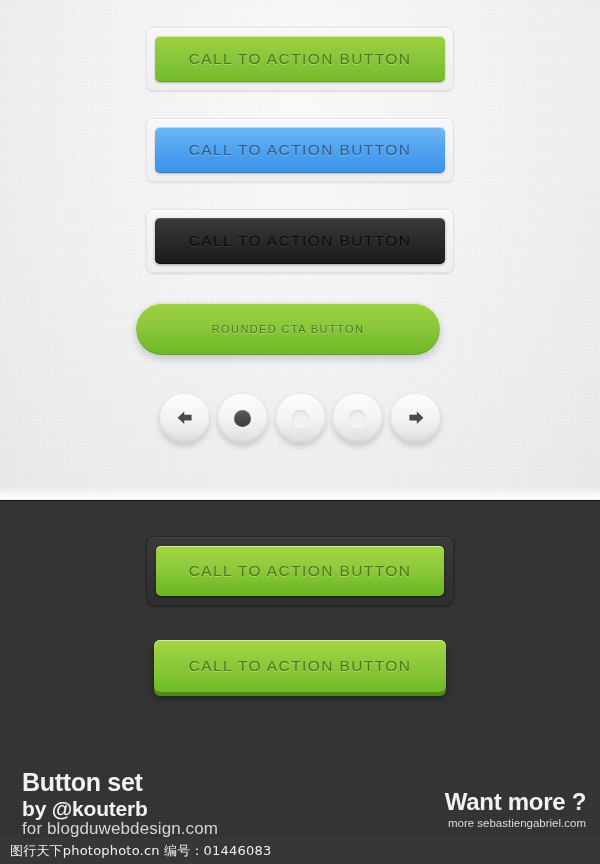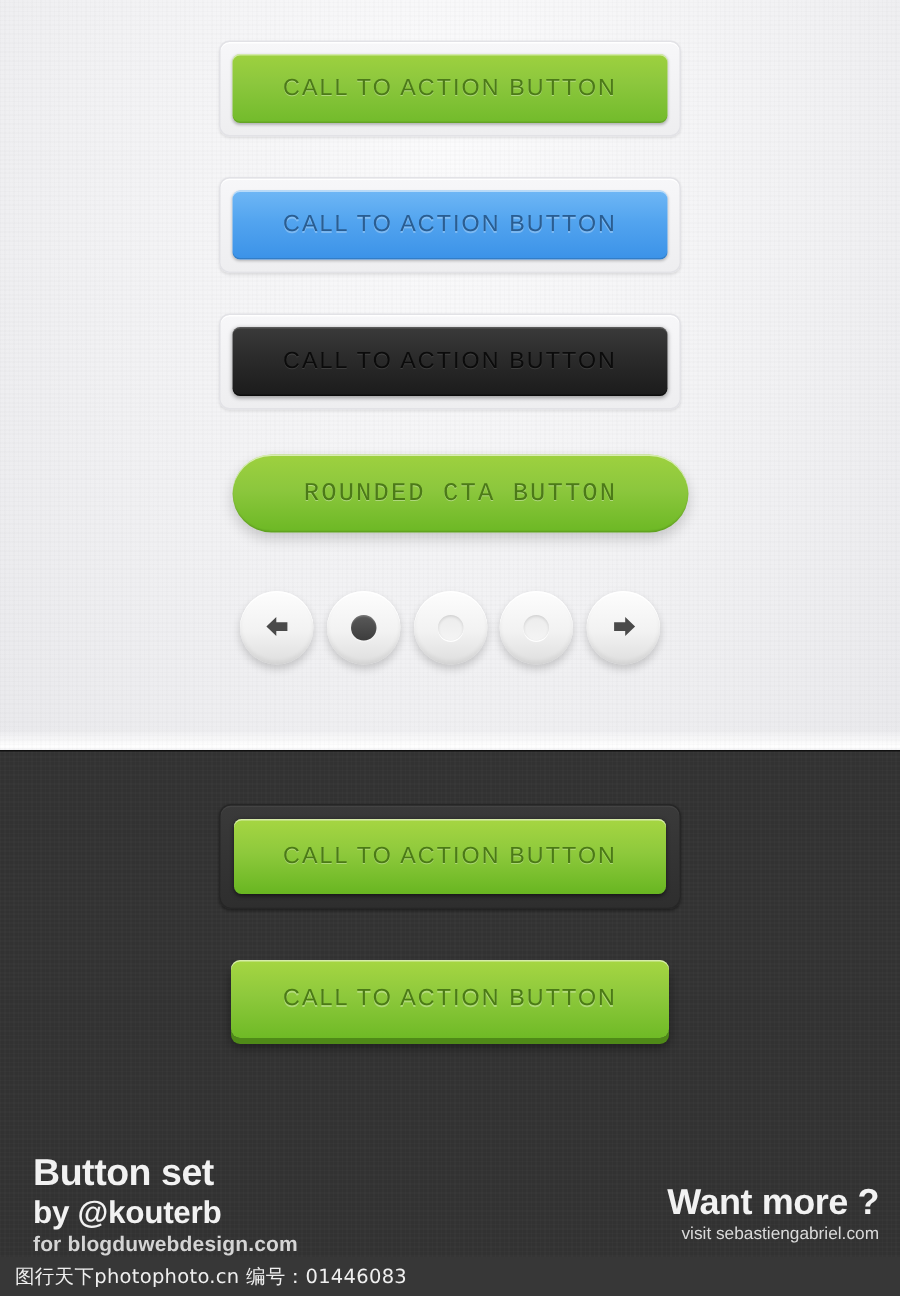--- a/index.html
+++ b/index.html
@@ -124,32 +124,32 @@
     text-shadow: 0 1px 0 rgba(255,255,255,0.10);
     box-shadow:
       inset 0 1px 0 rgba(255,255,255,0.16),
       inset 0 -1px 0 rgba(0,0,0,0.5),
       0 1px 3px rgba(0,0,0,0.35);
   }
 
   
   .pill-btn {
     position: absolute;
-    left: 155px;
+    left: 136px;
     top: 303px;
     width: 304px;
     height: 52px;
     border: 0;
     border-radius: 26px;
     background: linear-gradient(to bottom, #9ed13f 0%, #8cc73d 45%, #6cb824 100%);
     color: #4c7a18;
-    font-size: 17px;
+    font-size: 11px;
     font-weight: 500;
     letter-spacing: 1.4px;
-    font-family: Liberation Mono, monospace;
+    font-family: Liberation Sans, sans-serif;
     text-shadow: 0 1px 0 rgba(255,255,255,0.35);
     cursor: pointer;
     box-shadow:
       inset 0 1px 0 rgba(255,255,255,0.6),
       inset 0 -1px 1px rgba(0,0,0,0.14),
       0 4px 9px rgba(0,0,0,0.18);
     display: flex;
     align-items: center;
     justify-content: center;
     white-space: nowrap;
@@ -296,25 +296,24 @@
     letter-spacing: -0.3px;
     line-height: 28px;
   }
   .footer-left .line2 {
     font-size: 21px;
     font-weight: bold;
     letter-spacing: -0.2px;
     line-height: 25px;
   }
   .footer-left .line3 {
-    font-size: 14px;
+    font-size: 17px;
     color: #d4d4d4;
     line-height: 16px;
     letter-spacing: 0.1px;
-    font-weight: bold;
   }
   .footer-right {
     position: absolute;
     right: 14px;
     top: 788px;
     text-align: right;
     color: #f2f2f2;
   }
   .footer-right .line1 {
     font-size: 24px;
@@ -409,20 +408,20 @@
 
 
   <div class="footer-left">
     <div class="line1">Button set</div>
     <div class="line2">by @kouterb</div>
     <div class="line3">for blogduwebdesign.com</div>
   </div>
 
   <div class="footer-right">
     <div class="line1">Want more ?</div>
-    <div class="line2">visit sebastiengabriel.com</div>
+    <div class="line2">more sebastiengabriel.com</div>
   </div>
 
   <div class="watermark-bar">
     <span class="watermark-text">图行天下photophoto.cn  编号：01446083</span>
   </div>
 
 </div>
 
 </body></html>

